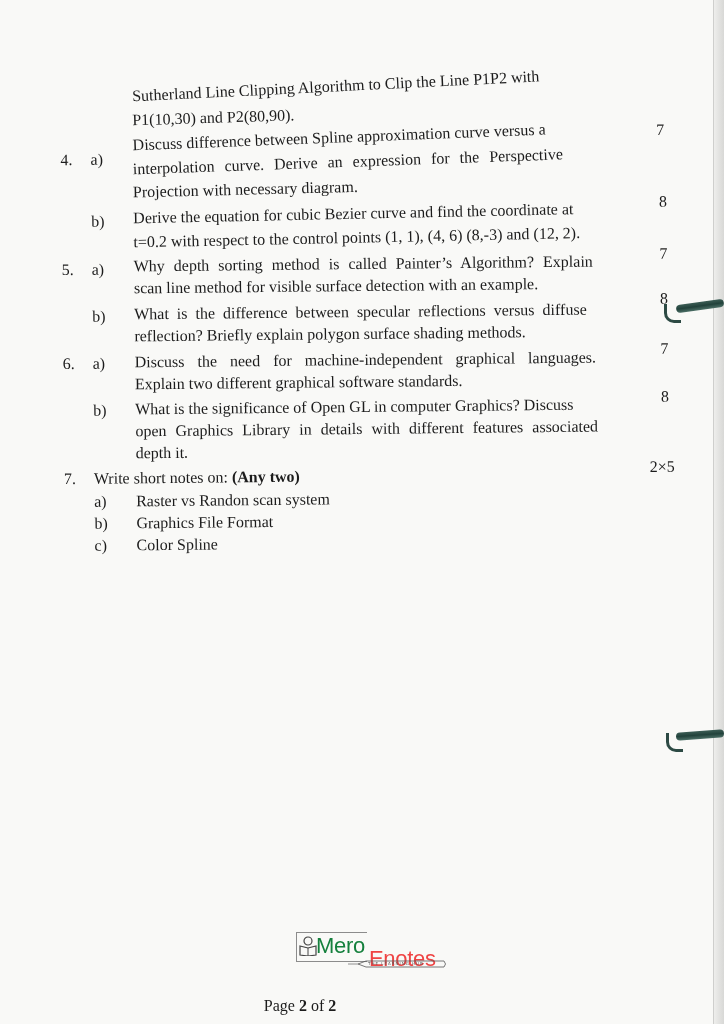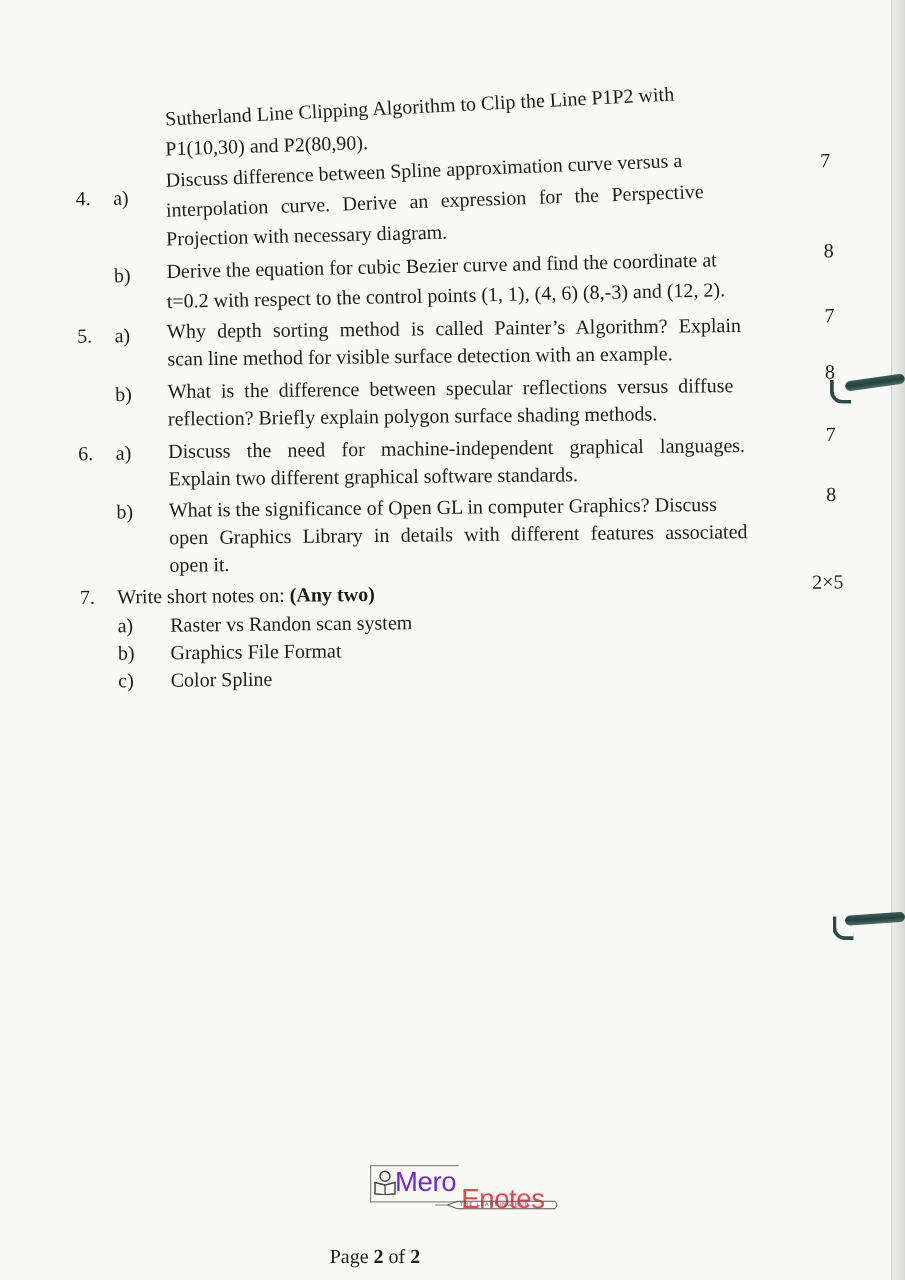--- a/index.html
+++ b/index.html
@@ -72,21 +72,21 @@
       position: absolute;
       left: 3px; top: 6px;
       width: 18px; height: 20px;
     }
     .logo-mero {
       position: absolute;
       left: 20px; top: 3px;
       font-family: "Liberation Sans", "DejaVu Sans", sans-serif;
       font-size: 22px;
       line-height: 26px;
-      color: #6d28d9;
+      color: #15803d;
       letter-spacing: -0.3px;
     }
     .logo-enotes {
       position: absolute;
       left: 73px; top: 3px;
       font-family: "Liberation Sans", "DejaVu Sans", sans-serif;
       font-size: 22px;
       line-height: 26px;
       color: #ef4444;
       letter-spacing: -0.3px;
@@ -151,21 +151,21 @@
   <div class="qnum" style="left:62px; top:351px;">6.</div>
   <div class="sub" style="left:92px; top:351px;">a)</div>
   <div class="marks" style="left:660px; top:342px;">7</div>
   <div class="line" style="left:134px; top:350px; word-spacing:9px;">Discuss the need for machine-independent graphical languages.</div>
   <div class="line" style="left:134px; top:372px;">Explain two different graphical software standards.</div>
 
   <div class="sub" style="left:92px; top:398px;">b)</div>
   <div class="marks" style="left:660px; top:390px;">8</div>
   <div class="line" style="left:134px; top:397px;">What is the significance of Open GL in computer Graphics? Discuss</div>
   <div class="line" style="left:134px; top:419px; word-spacing:5px;">open Graphics Library in details with different features associated</div>
-  <div class="line" style="left:134px; top:441px;">open it.</div>
+  <div class="line" style="left:134px; top:441px;">depth it.</div>
 
   <div class="qnum" style="left:62px; top:466px;">7.</div>
   <div class="line" style="left:92px; top:466px;"><span>Write short notes on: </span><span class="bold">(Any two)</span></div>
   <div class="marks" style="left:648px; top:460px;">2×5</div>
 
   <div class="sub" style="left:92px; top:489px;">a)</div>
   <div class="line" style="left:134px; top:489px;">Raster vs Randon scan system</div>
   <div class="sub" style="left:92px; top:511px;">b)</div>
   <div class="line" style="left:134px; top:511px;">Graphics File Format</div>
   <div class="sub" style="left:92px; top:533px;">c)</div>

